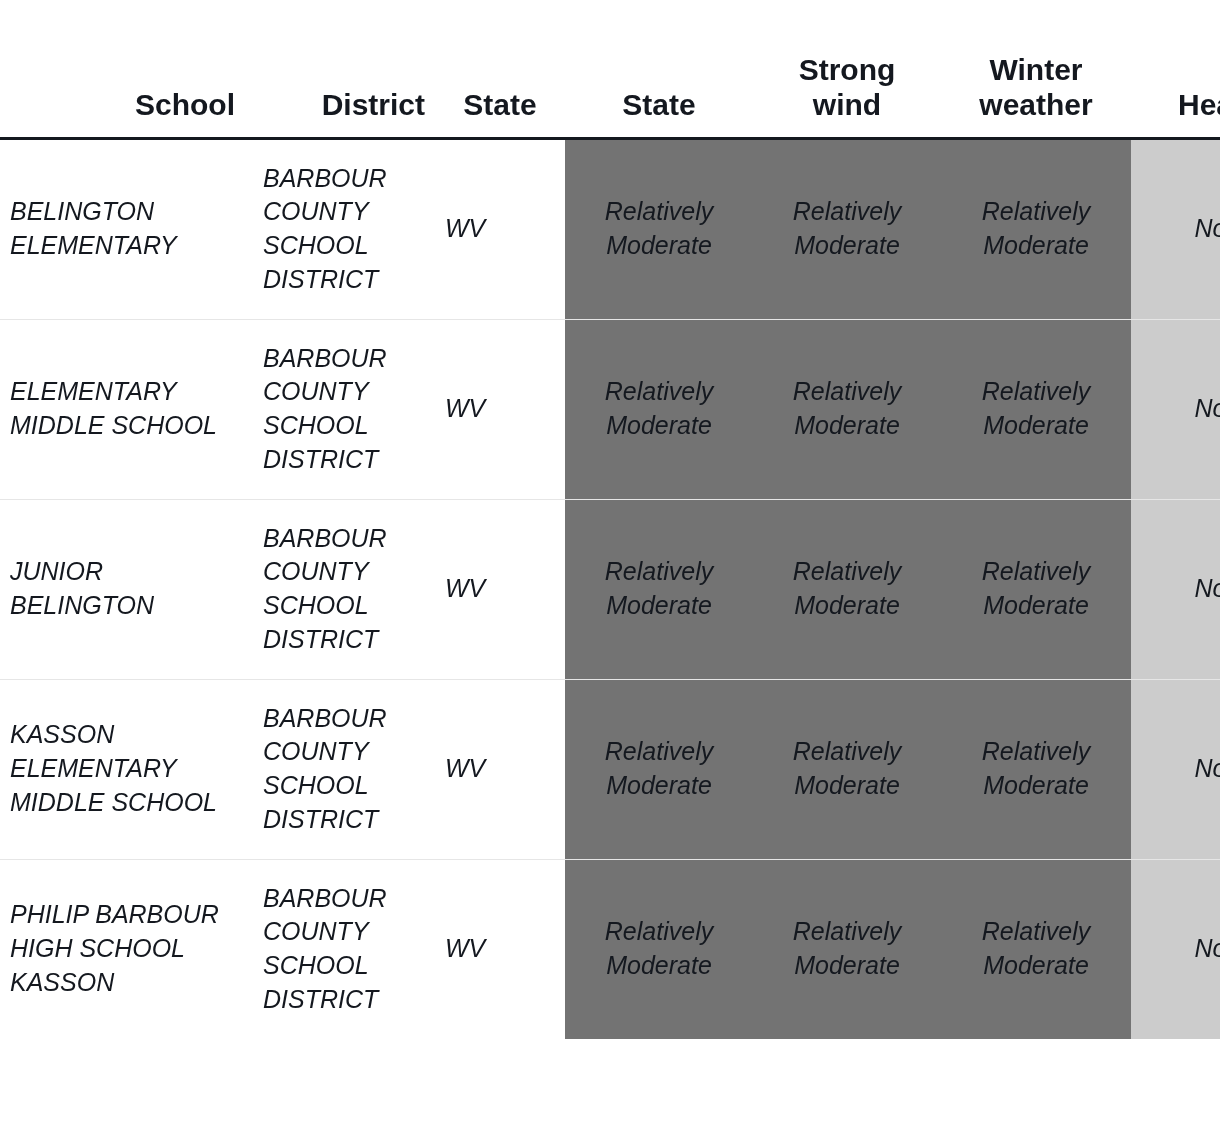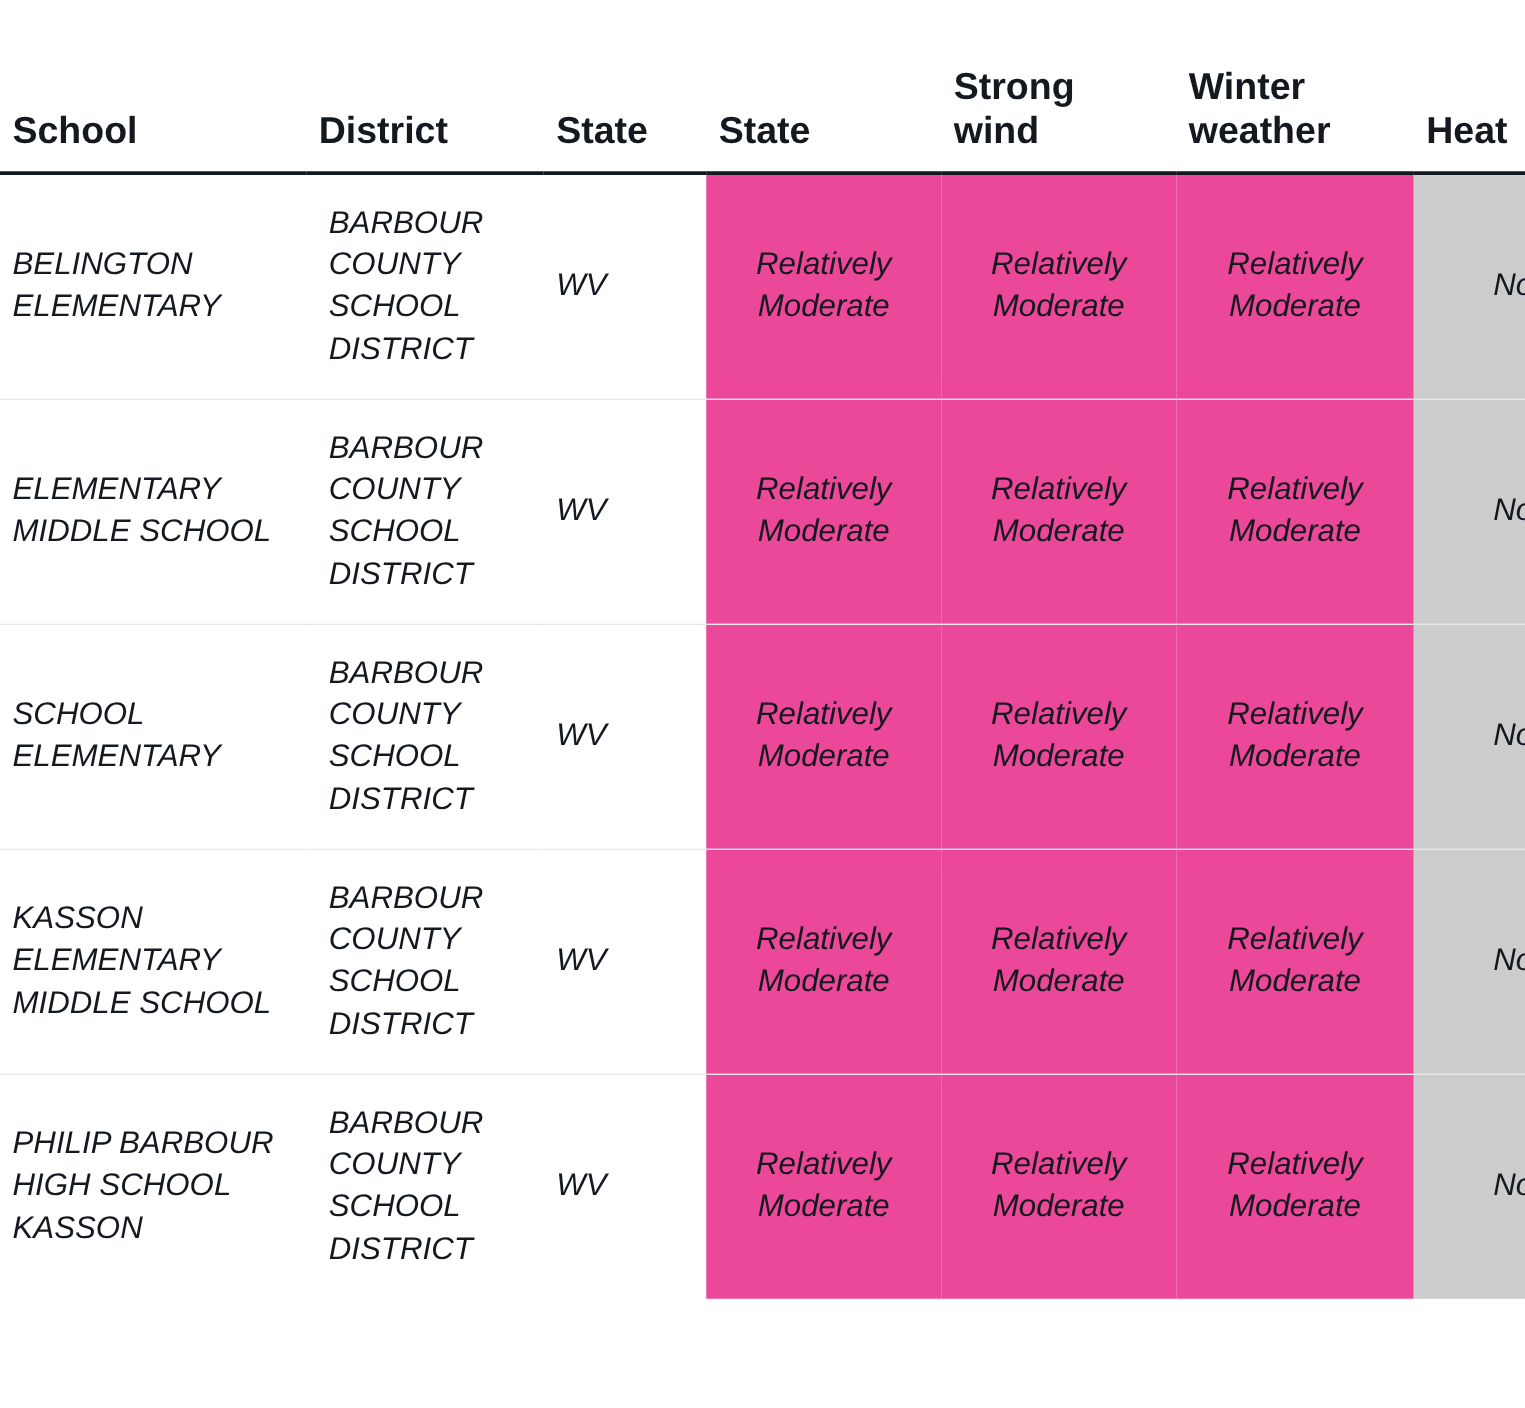--- a/index.html
+++ b/index.html
@@ -37,40 +37,40 @@
 
   thead th {
     font-size: 30px;
     font-weight: bold;
     color: #14181f;
     vertical-align: bottom;
     padding: 0 10px 14px 10px;
     line-height: 1.18;
     border-bottom: 3px solid #14181f;
   }
-  thead th.left { text-align: left; padding-left: 10px; }
-  thead th.center { text-align: left; }
+  thead th.left { text-align: right; padding-left: 10px; }
+  thead th.center { text-align: center; }
   thead tr { height: 138px; }
 
   tbody td {
     font-size: 25px;
     line-height: 1.35;
     color: #14181f;
     vertical-align: middle;
     padding: 22px 10px;
     border-bottom: 1px solid #e6e6e6;
     font-style: italic;
   }
   tbody tr:last-child td { border-bottom: none; }
   td.school   { text-align: left; padding-left: 10px; margin-left: 21px; }
   td.district { text-align: left; padding-left: 18px; }
   td.state    { }
   td.val      { text-align: center; }
 
-  td.hail, td.wind, td.winter { background: #ec4899; }
+  td.hail, td.wind, td.winter { background: #737373; }
   td.heat { background: #cccccc; }
 
   .footnote {
     font-size: 23px;
     color: #9aa0a6;
     padding: 22px 0 0 10px;
   }
 </style>
 </head>
 <body>
@@ -110,21 +110,21 @@
       <tr>
         <td class="school">ELEMENTARY MIDDLE SCHOOL</td>
         <td class="district">BARBOUR COUNTY SCHOOL DISTRICT</td>
         <td class="state">WV</td>
         <td class="val hail">Relatively Moderate</td>
         <td class="val wind">Relatively Moderate</td>
         <td class="val winter">Relatively Moderate</td>
         <td class="val heat">No</td>
       </tr>
       <tr>
-        <td class="school">SCHOOL ELEMENTARY</td>
+        <td class="school">JUNIOR BELINGTON</td>
         <td class="district">BARBOUR COUNTY SCHOOL DISTRICT</td>
         <td class="state">WV</td>
         <td class="val hail">Relatively Moderate</td>
         <td class="val wind">Relatively Moderate</td>
         <td class="val winter">Relatively Moderate</td>
         <td class="val heat">No</td>
       </tr>
       <tr>
         <td class="school">KASSON ELEMENTARY MIDDLE SCHOOL</td>
         <td class="district">BARBOUR COUNTY SCHOOL DISTRICT</td>

